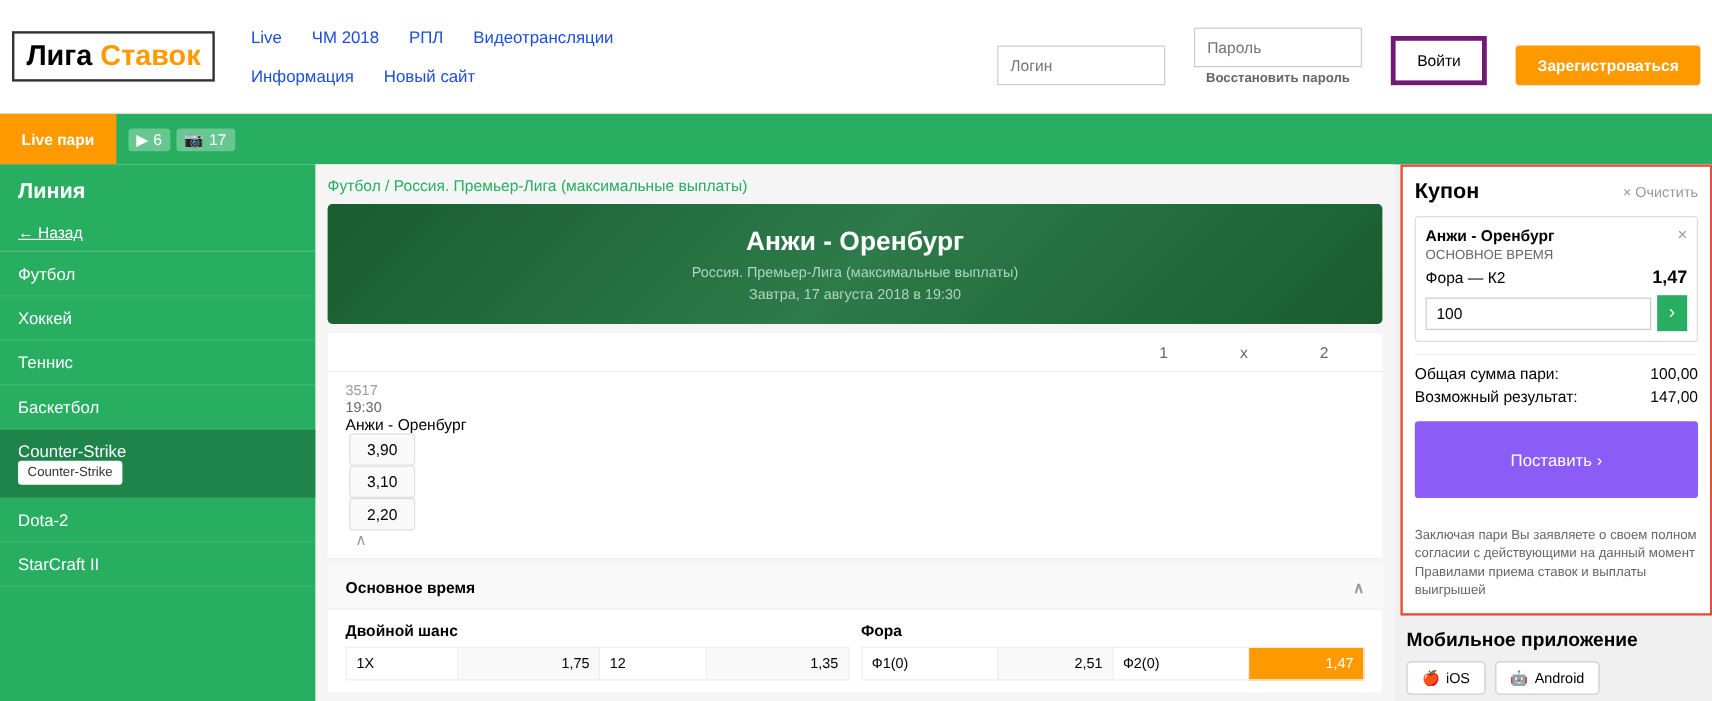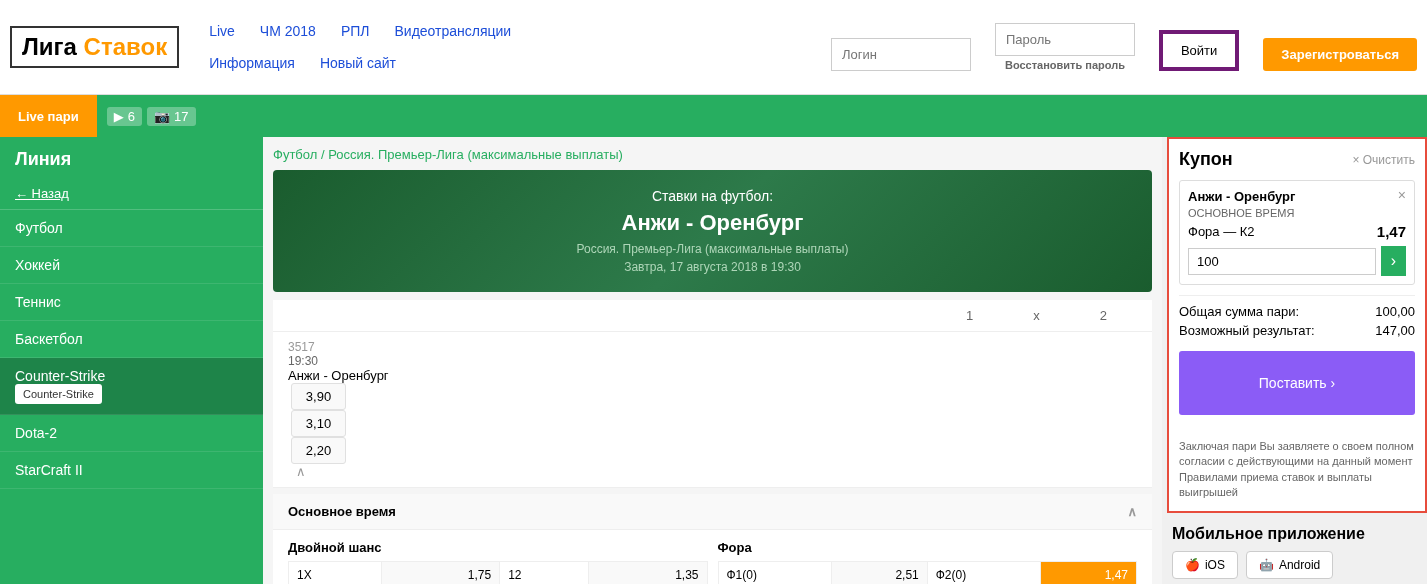--- a/index.html
+++ b/index.html
@@ -163,21 +163,20 @@
       <span class="sidebar-tooltip">Counter-Strike</span>
     </div>
     <div class="sidebar-item">Dota-2</div>
     <div class="sidebar-item">StarCraft II</div>
   </div>
 
   <div class="content">
     <div class="breadcrumb">Футбол / Россия. Премьер-Лига (максимальные выплаты)</div>
 
     <div class="match-banner">
-      <div class="match-banner-title">Ставки на футбол:</div>
       <div class="match-banner-name">Анжи - Оренбург</div>
       <div class="match-banner-league">Россия. Премьер-Лига (максимальные выплаты)</div>
       <div class="match-banner-date">Завтра, 17 августа 2018 в 19:30</div>
     </div>
 
     <div class="odds-header">
       <div class="spacer"></div>
       <div class="odds-cols">
         <span>1</span>
         <span>х</span>

